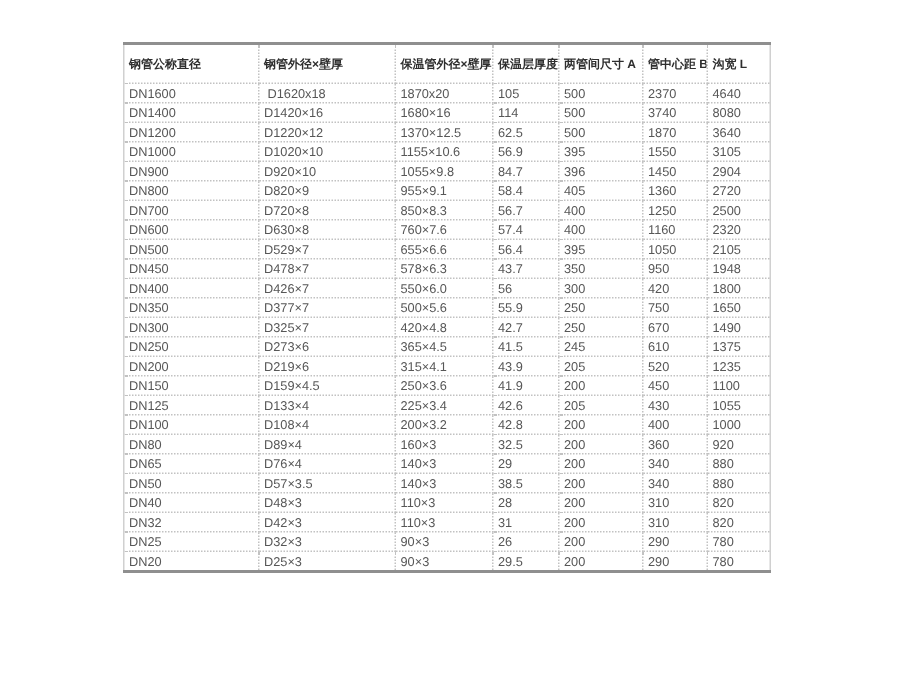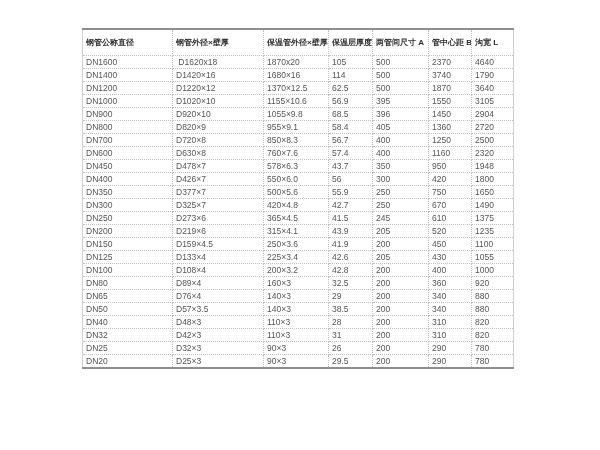--- a/index.html
+++ b/index.html
@@ -91,21 +91,21 @@
           <td>2370</td>
           <td>4640</td>
         </tr>
         <tr>
           <td>DN1400</td>
           <td>D1420×16</td>
           <td>1680×16</td>
           <td>114</td>
           <td>500</td>
           <td>3740</td>
-          <td>1790</td>
+          <td>8080</td>
         </tr>
         <tr>
           <td>DN1200</td>
           <td>D1220×12</td>
           <td>1370×12.5</td>
           <td>62.5</td>
           <td>500</td>
           <td>1870</td>
           <td>3640</td>
         </tr>
@@ -115,21 +115,21 @@
           <td>1155×10.6</td>
           <td>56.9</td>
           <td>395</td>
           <td>1550</td>
           <td>3105</td>
         </tr>
         <tr>
           <td>DN900</td>
           <td>D920×10</td>
           <td>1055×9.8</td>
-          <td>68.5</td>
+          <td>84.7</td>
           <td>396</td>
           <td>1450</td>
           <td>2904</td>
         </tr>
         <tr>
           <td>DN800</td>
           <td>D820×9</td>
           <td>955×9.1</td>
           <td>58.4</td>
           <td>405</td>
@@ -148,20 +148,29 @@
         <tr>
           <td>DN600</td>
           <td>D630×8</td>
           <td>760×7.6</td>
           <td>57.4</td>
           <td>400</td>
           <td>1160</td>
           <td>2320</td>
         </tr>
         <tr>
+          <td>DN500</td>
+          <td>D529×7</td>
+          <td>655×6.6</td>
+          <td>56.4</td>
+          <td>395</td>
+          <td>1050</td>
+          <td>2105</td>
+        </tr>
+        <tr>
           <td>DN450</td>
           <td>D478×7</td>
           <td>578×6.3</td>
           <td>43.7</td>
           <td>350</td>
           <td>950</td>
           <td>1948</td>
         </tr>
         <tr>
           <td>DN400</td>

